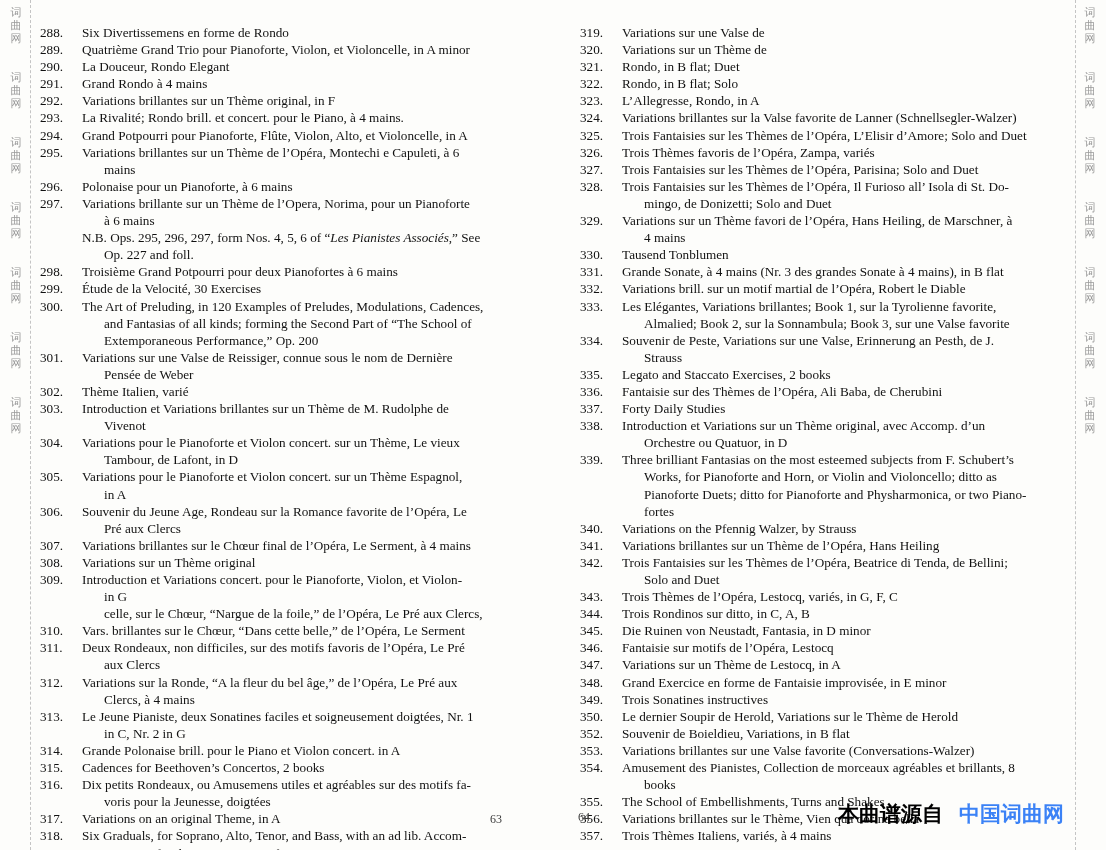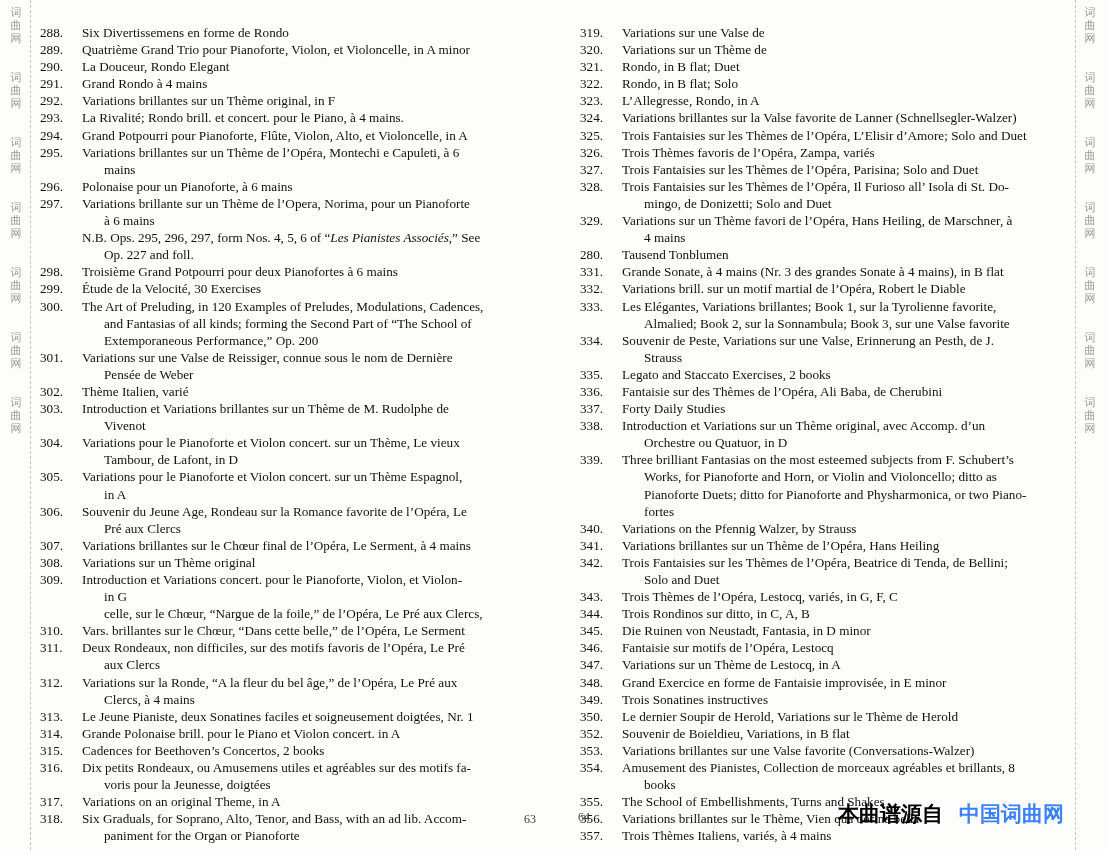--- a/index.html
+++ b/index.html
@@ -108,21 +108,21 @@
   .note .txt p.cont { padding-left: 22px; }
   .ital { font-style: italic; }
 
   
   .folio {
     position: absolute;
     font-size: 12px;
     color: #3a3a3a;
     font-family: "Liberation Serif", serif;
   }
-  .folio.left  { left: 524px;  top: 812px; }
+  .folio.left  { left: 490px;  top: 812px; }
   .folio.right { left: 578px;  top: 810px; }
 
   .source-note {
     position: absolute;
     right: 42px;
     top: 800px;
     display: flex;
     align-items: center;
     gap: 16px;
     font-family: "DejaVu Sans", sans-serif;
@@ -384,20 +384,21 @@
         <div class="num">312.</div>
         <div class="txt hang">
           <p>Variations sur la Ronde, “A la fleur du bel âge,” de l’Opéra, Le Pré aux</p>
           <p class="cont">Clercs, à 4 mains</p>
         </div>
       </div>
       <div class="entry">
         <div class="num">313.</div>
         <div class="txt hang">
           <p>Le Jeune Pianiste, deux Sonatines faciles et soigneusement doigtées, Nr. 1</p>
+          <p class="cont">in C, Nr. 2 in G</p>
         </div>
       </div>
       <div class="entry">
         <div class="num">314.</div>
         <div class="txt hang">
           <p>Grande Polonaise brill. pour le Piano et Violon concert. in A</p>
         </div>
       </div>
       <div class="entry">
         <div class="num">315.</div>
@@ -490,21 +491,21 @@
         </div>
       </div>
       <div class="entry">
         <div class="num">329.</div>
         <div class="txt hang">
           <p>Variations sur un Thème favori de l’Opéra, Hans Heiling, de Marschner, à</p>
           <p class="cont">4 mains</p>
         </div>
       </div>
       <div class="entry">
-        <div class="num">280.</div>
+        <div class="num">330.</div>
         <div class="txt hang">
           <p>Tausend Tonblumen</p>
         </div>
       </div>
       <div class="entry">
         <div class="num">331.</div>
         <div class="txt hang">
           <p>Grande Sonate, à 4 mains (Nr. 3 des grandes Sonate à 4 mains), in B flat</p>
         </div>
       </div>

